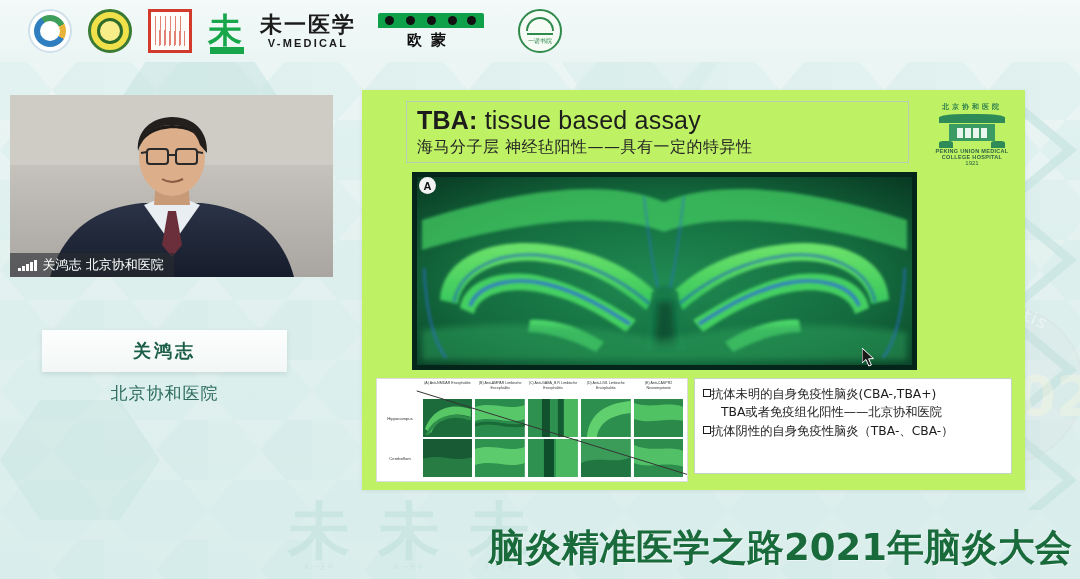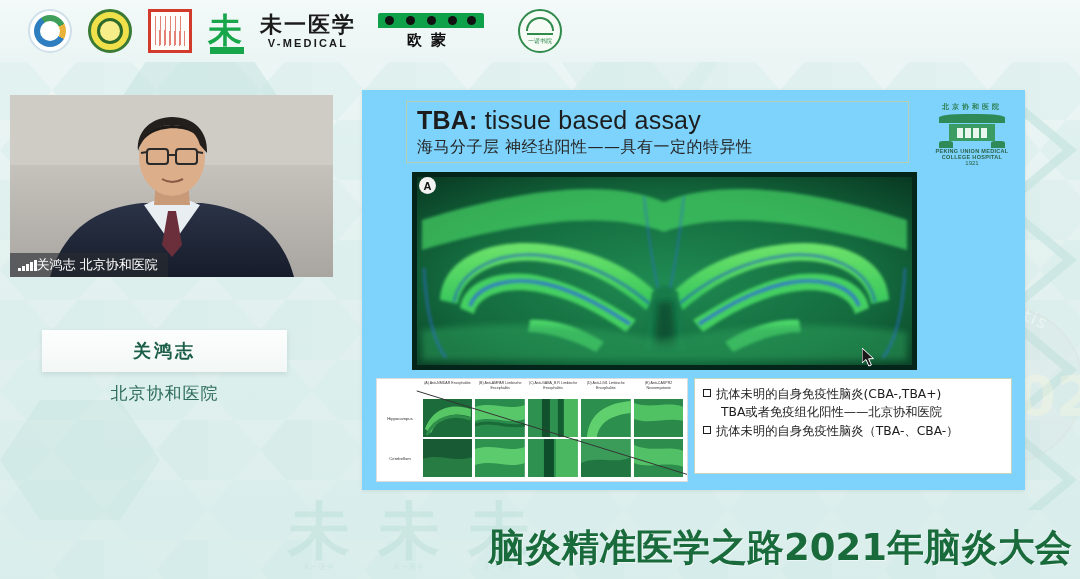--- a/index.html
+++ b/index.html
@@ -137,21 +137,21 @@
   
   #video-tile {
     position: absolute; left: 10px; top: 95px; width: 323px; height: 182px;
     overflow: hidden;
     background: linear-gradient(180deg,#c9c6c0 0%, #b9b6b0 55%, #a8a5a0 100%);
     z-index: 4;
   }
   #video-person { position: absolute; inset: 0; }
   #video-label {
     position: absolute; left: 0; bottom: 0; height: 24px;
-    display: flex; align-items: center; gap: 0;
+    display: flex; align-items: center; gap: 6px;
     padding: 0 10px 0 8px;
     background: rgba(40,44,48,.62);
     color: #fff; font-size: 13px;
     font-family: "DejaVu Sans", sans-serif;
     white-space: nowrap;
   }
   .signal { display: flex; align-items: flex-end; gap: 1.5px; height: 11px; }
   .signal i { width: 2.5px; background: #fff; display: block; }
   .signal i:nth-child(1){height:3px}
   .signal i:nth-child(2){height:5px}
@@ -174,21 +174,21 @@
   #speaker-org {
     position: absolute; left: 42px; top: 382px; width: 245px;
     text-align: center; font-size: 17px; color: #2d6b5c; letter-spacing: 1px;
     font-family: "DejaVu Sans", sans-serif;
     z-index: 4;
   }
 
   
   #slide {
     position: absolute; left: 362px; top: 90px; width: 663px; height: 400px;
-    background: #7dd3fc;
+    background: #bef264;
     z-index: 3;
     box-shadow: 0 1px 4px rgba(0,0,0,.08);
   }
   #slide-title-box {
     position: absolute; left: 44px; top: 11px; width: 503px; height: 62px;
     border: 1px solid #b9cdb4;
     padding: 4px 10px 0 10px;
   }
   #slide-title {
     font-size: 25px; color: #1c1c1c; line-height: 1.12;
@@ -281,21 +281,21 @@
   }
 
   
   #bullet-box {
     position: absolute; left: 332px; top: 288px; width: 318px; height: 96px;
     border: 1px solid #c3d6bd;
     padding: 6px 8px;
     background: #fff;
   }
   .bullet-line {
-    display: flex; align-items: flex-start; gap: 5px;
+    display: flex; align-items: flex-start; 
     font-size: 12.3px; color: #1d1d1d; line-height: 1.5;
     font-family: "DejaVu Sans", sans-serif;
   }
   .bullet-line .box-gl {
     flex: none; width: 8px; height: 8px; border: 1.6px solid #1d1d1d;
     margin-top: 4px;
   }
   .bullet-line.cont { padding-left: 18px; }
 
   
@@ -624,21 +624,21 @@
   <div id="bullet-box">
     <div class="bullet-line">
       <span class="box-gl"></span>
       <span>抗体未明的自身免疫性脑炎(CBA-,TBA+)</span>
     </div>
     <div class="bullet-line cont">
       <span>TBA或者免疫组化阳性——北京协和医院</span>
     </div>
     <div class="bullet-line">
       <span class="box-gl"></span>
-      <span>抗体未明的自身免疫性脑炎（TBA-、CBA-）</span>
+      <span>抗体阴性的自身免疫性脑炎（TBA-、CBA-）</span>
     </div>
   </div>
 </div>
 
 <div id="banner">
   <div id="banner-text">脑炎精准医学之路2021年脑炎大会</div>
 </div>
 
 <svg id="cursor" width="14" height="20" viewBox="0 0 14 20">
   <polygon points="0,0 0,15 4,11.5 6.8,18 9.4,17 6.6,10.8 11.5,10.6" fill="#1a1a1a" stroke="#fff" stroke-width="1"></polygon>

